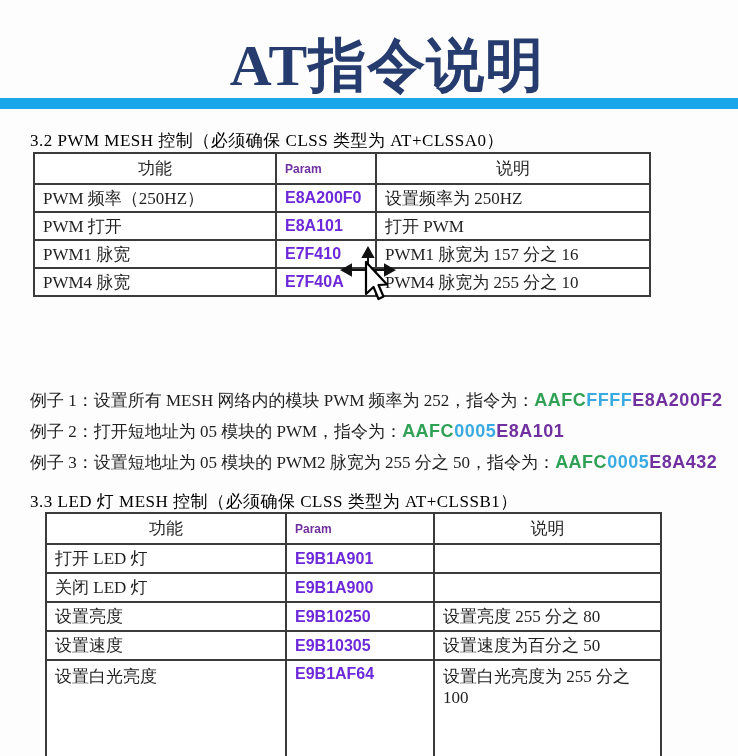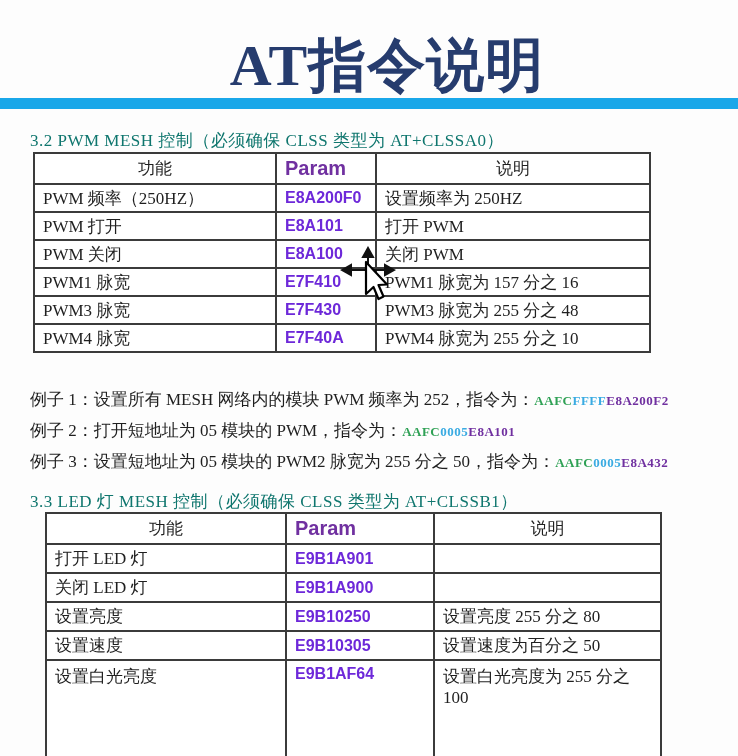--- a/index.html
+++ b/index.html
@@ -11,21 +11,21 @@
   .title{
     position:absolute;top:0;left:0;width:738px;height:92px;margin:18px;
     text-align:center;font-size:58px;line-height:96px;font-weight:600;
     color:#263c6e;letter-spacing:1px;
   }
   .divider{
     position:absolute;left:0;top:98px;width:738px;height:11px;
     background:#19a7e9;
   }
   .heading{
-    position:absolute;left:30px;font-size:17px;color:#0f766e;
+    position:absolute;left:30px;font-size:17px;color:#000000;
     letter-spacing:0.5px;white-space:nowrap;text-align:right;
   }
   .heading.s1{top:129px;}
   .heading.s2{top:490px;}
 
   table.cmd-table{
     position:absolute;border-collapse:collapse;table-layout:fixed;
     background:#fff;
   }
   table.t1{left:33px;top:152px;width:616px;}
@@ -33,28 +33,28 @@
   .cmd-table th,.cmd-table td{
     border:2px solid #3b3b3b;font-size:17px;font-weight:normal;
     padding:1px 8px;overflow:hidden;white-space:nowrap;
   }
   .t2 tr:last-child td{white-space:normal;vertical-align:top;padding-top:4px;}
   .cmd-table th{height:27px;text-align:center;}
   .t1 td{height:24px;}
   .t2 td{height:25px;}
   .t2 tr:last-child td{height:92px;}
   .cmd-table th.param-head{text-align:left;color:#7030a0;font-weight:bold;
-    font-family:"Liberation Sans","DejaVu Sans",sans-serif;font-size:20px;}
+    font-family:"Liberation Sans","DejaVu Sans",sans-serif;font-size:12px;}
   .cmd-table td.param{color:#6d28d9;font-weight:bold;
     font-family:"Liberation Sans","DejaVu Sans",sans-serif;font-size:16px;}
 
   .examples{position:absolute;left:30px;top:385px;width:708px;}
   .example{font-size:17px;line-height:30px;white-space:nowrap;}
-  .cmd{font-weight:bold;font-size:13px;
-    font-family:Liberation Serif, serif;letter-spacing:0.5px;}
+  .cmd{font-weight:bold;font-size:18px;
+    font-family:Liberation Sans, sans-serif;letter-spacing:0.5px;}
   .c-green{color:#2fa155;}
   .c-cyan{color:#3aabe2;}
   .c-purple{color:#7030a0;}
 
   .cursor{position:absolute;left:340px;top:246px;width:62px;height:62px;
     pointer-events:none;}
 </style>
 </head>
 <body>
 
@@ -82,33 +82,23 @@
           <td>PWM 频率（250HZ）</td>
           <td class="param">E8A200F0</td>
           <td>设置频率为 250HZ</td>
         </tr>
         <tr>
           <td>PWM 打开</td>
           <td class="param">E8A101</td>
           <td>打开 PWM</td>
         </tr>
         <tr>
-          <td>PWM 关闭</td>
-          <td class="param">E8A100</td>
-          <td>关闭 PWM</td>
-        </tr>
-        <tr>
           <td>PWM1 脉宽</td>
           <td class="param">E7F410</td>
           <td>PWM1 脉宽为 157 分之 16</td>
-        </tr>
-        <tr>
-          <td>PWM3 脉宽</td>
-          <td class="param">E7F430</td>
-          <td>PWM3 脉宽为 255 分之 48</td>
         </tr>
         <tr>
           <td>PWM4 脉宽</td>
           <td class="param">E7F40A</td>
           <td>PWM4 脉宽为 255 分之 10</td>
         </tr>
       </tbody>
     </table>
 
   <div class="examples">

